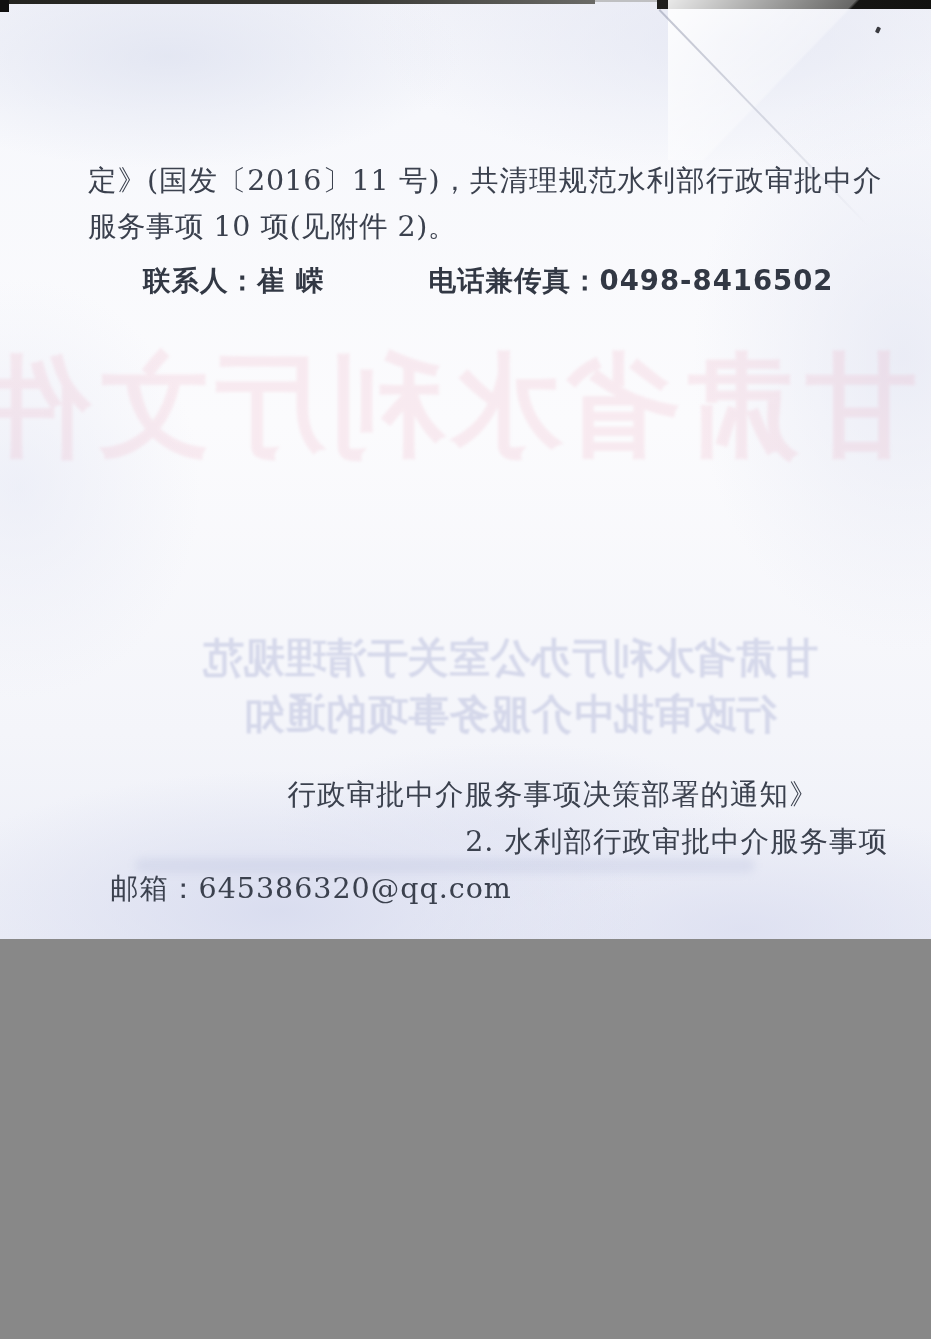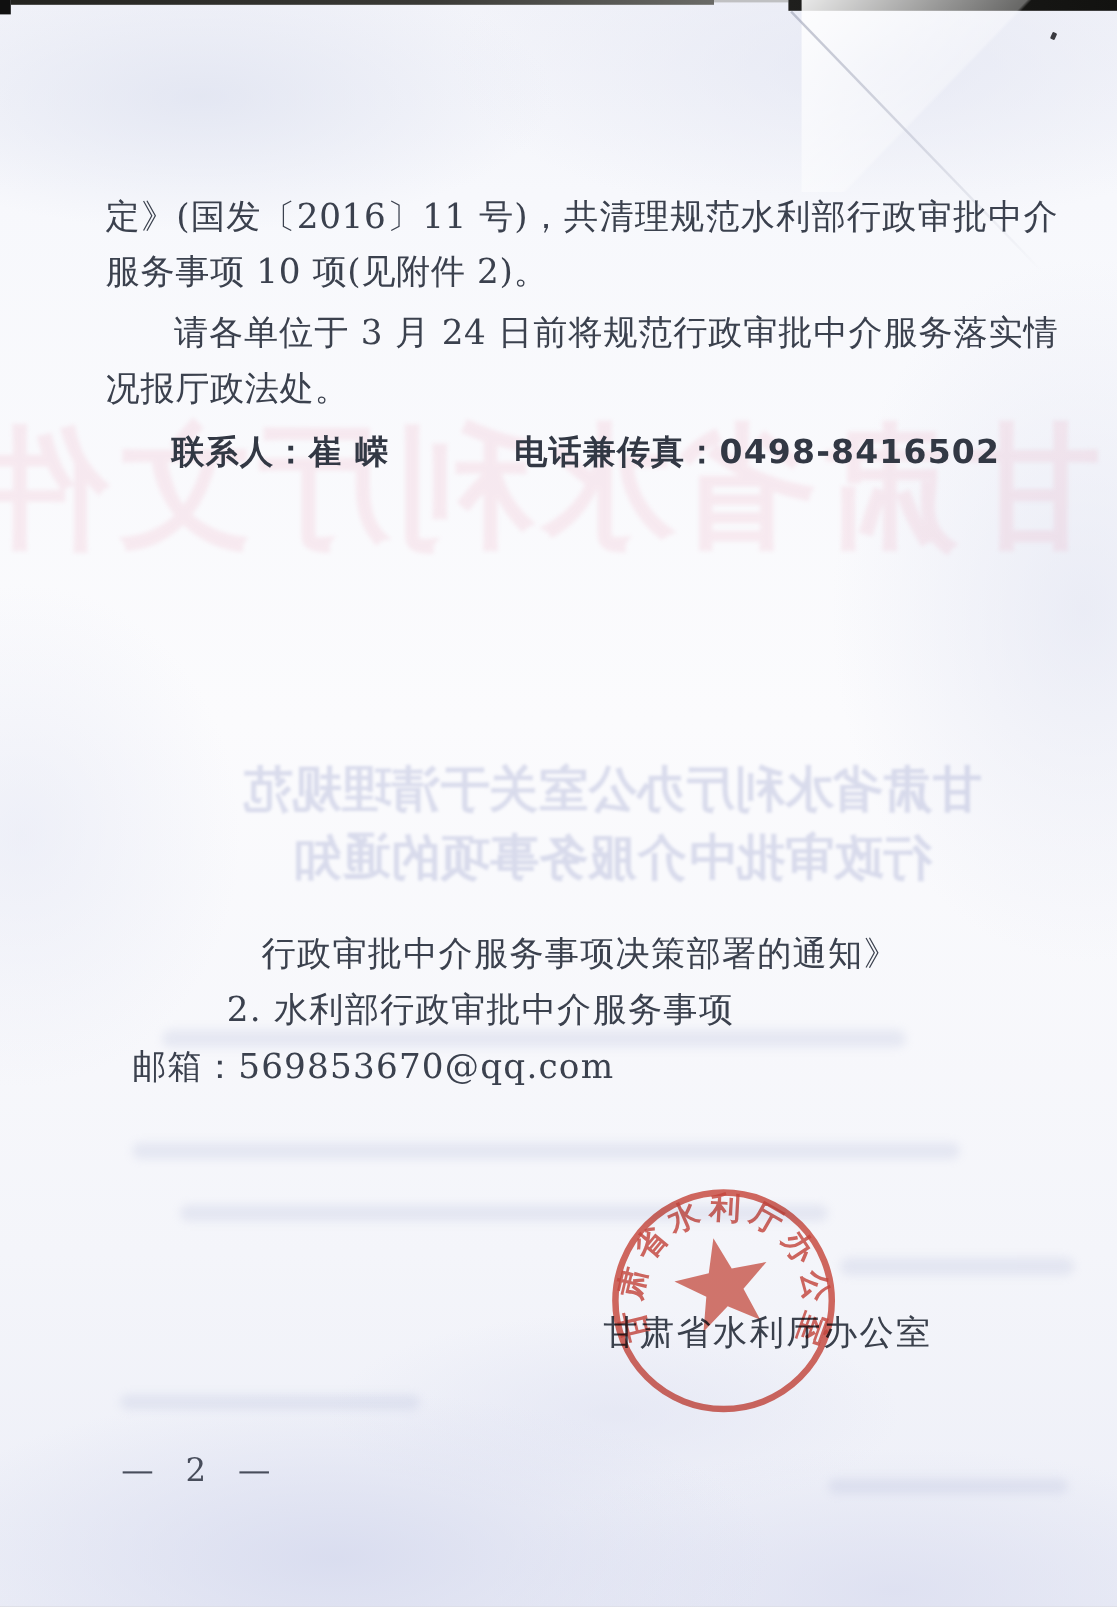--- a/index.html
+++ b/index.html
@@ -1,18 +1,18 @@
 <!DOCTYPE html>
 <html><head>
 <meta charset="utf-8">
 <style>
   html,body{margin:0;padding:0;background:#888;}
   .page{
     position:relative;
-    width:931px;height:1339px;
+    width:931px;height:939px;
     margin:0 auto;
     overflow:hidden;
     font-family:"DejaVu Serif","Liberation Serif",serif;
     background-color:#f5f6fb;
     background-image:
       radial-gradient(ellipse 420px 160px at 18% 6%, rgba(222,226,240,.75), transparent 70%),
       radial-gradient(ellipse 500px 190px at 78% 4%, rgba(226,229,242,.7), transparent 70%),
       radial-gradient(ellipse 300px 420px at 97% 38%, rgba(224,227,241,.6), transparent 70%),
       radial-gradient(ellipse 260px 300px at 2% 52%, rgba(228,231,244,.55), transparent 70%),
       radial-gradient(ellipse 520px 200px at 30% 97%, rgba(214,218,238,.85), transparent 70%),
@@ -49,22 +49,22 @@
   .doc-body p.p2{margin-top:9px;}
   .doc-body p.p3{margin-top:6px;}
   .contact-line{margin-top:9px;padding-left:2em;
     font-family:"DejaVu Sans","Liberation Sans",sans-serif;font-weight:bold;
     font-size:27.5px;color:#323844;letter-spacing:1px;}
   .contact-gap{display:inline-block;width:104px;}
 
   .attachments{position:absolute;left:88px;top:772px;width:800px;z-index:2;
     font-size:28.5px;line-height:46.5px;letter-spacing:1px;color:#3b414e;}
   .att-l1{padding-left:26px;}
-  .att-l2{padding-left:130px;}
-  .att-l3{padding-left:101px;}
+  .att-l2{padding-left:130px;text-align:center;}
+  .att-l3{padding-left:101px;text-align:right;}
   .att-l4{padding-left:22px;margin-top:1px;}
 
   .signature{position:absolute;left:478px;top:1092px;width:324px;z-index:2;text-align:center;
     color:#3a404c;letter-spacing:2px;}
   .sig-org{font-size:28.5px;}
   .sig-date{font-size:27px;margin-top:15px;letter-spacing:3px;}
 
   .seal{position:absolute;left:505px;top:986px;width:196px;height:196px;z-index:3;
     mix-blend-mode:multiply;opacity:.92;}
 
@@ -91,30 +91,29 @@
   </div>
   <div class="bleed-bar" style="left:135px;top:858px;width:620px;height:15px"></div>
   <div class="bleed-bar" style="left:110px;top:952px;width:690px;height:14px"></div>
   <div class="bleed-bar" style="left:150px;top:1004px;width:540px;height:14px"></div>
   <div class="bleed-bar" style="left:700px;top:1048px;width:195px;height:15px"></div>
   <div class="bleed-bar" style="left:100px;top:1162px;width:250px;height:13px"></div>
   <div class="bleed-bar" style="left:690px;top:1232px;width:200px;height:13px"></div>
 
   <div class="doc-body">
     <p class="p1">定》(国发〔2016〕11 号)，共清理规范水利部行政审批中介服务事项 10 项(见附件 2)。</p>
-    <p class="indent p3">请各单位于 3 月 24 日前将规范行政审批中介服务落实情况报厅政法处。</p>
     <div class="contact-line">
       <span>联系人：</span><span>崔 嵘</span><span class="contact-gap"></span><span>电话兼传真：</span><span>0498-8416502</span>
     </div>
   </div>
 
   <div class="attachments">
     <div class="att-l2">行政审批中介服务事项决策部署的通知》</div>
     <div class="att-l3">2. 水利部行政审批中介服务事项</div>
-    <div class="att-l4">邮箱：569853670@qq.com</div>
+    <div class="att-l4">邮箱：645386320@qq.com</div>
   </div>
 
   <div class="signature">
     <div class="sig-org">甘肃省水利厅办公室</div>
   </div>
 
   <div class="seal">
     <svg width="196" height="196" viewBox="0 0 200 200">
       <circle cx="100" cy="100" r="92" fill="none" stroke="#cb382b" stroke-width="5.5" opacity="0.82"></circle>
       <polygon fill="#cc4434" opacity="0.78" points="91.3,46.9 106.9,72.5 136.4,67.0 116.9,89.8 131.2,116.1 103.5,104.6 82.9,126.4 85.3,96.5 58.2,83.6 87.4,76.6"></polygon>

